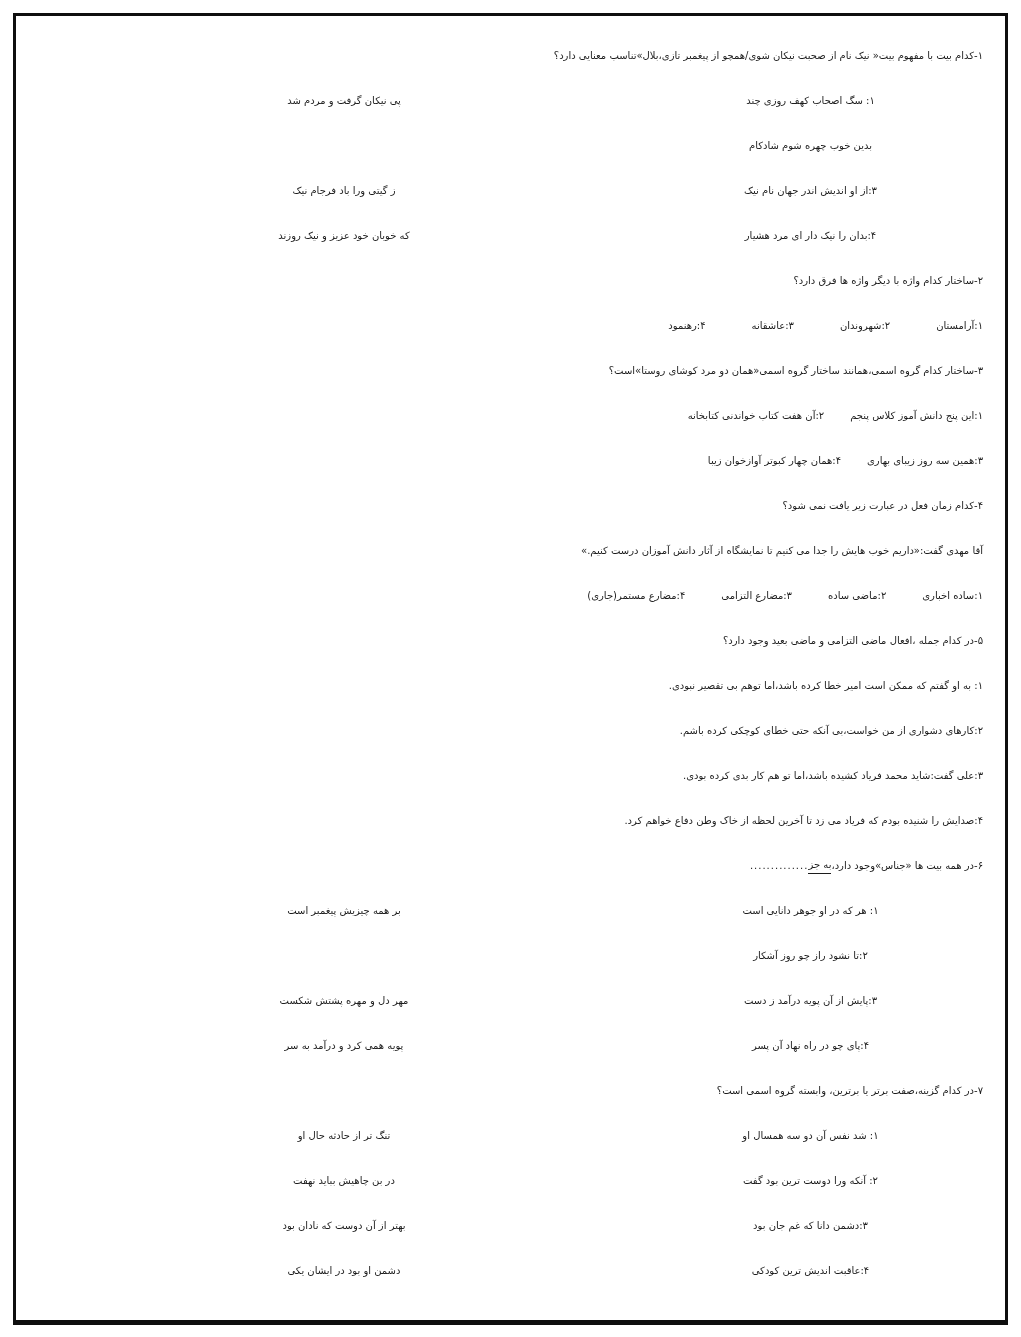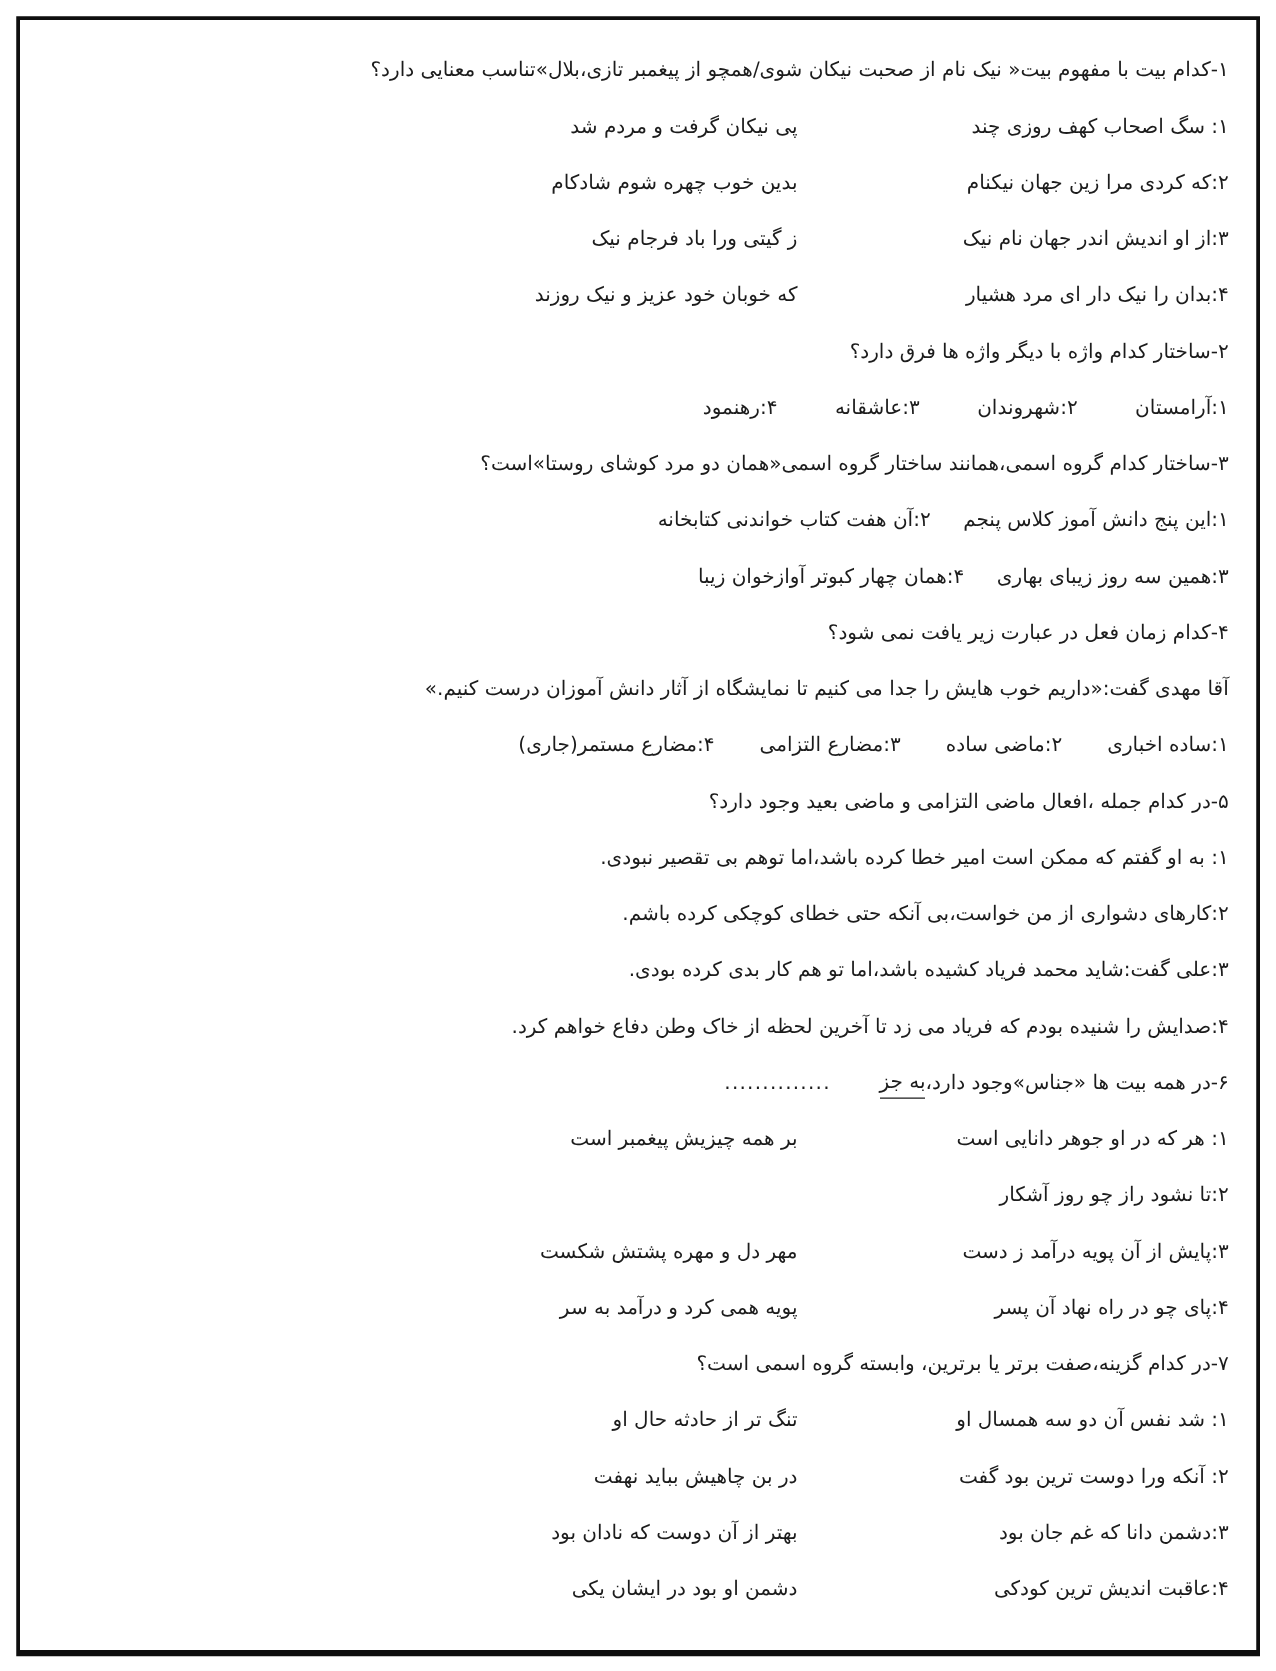--- a/index.html
+++ b/index.html
@@ -15,60 +15,58 @@
     left: 13px; top: 13px; right: 13px; bottom: 12px;
     border: 3px solid #0e0e0e;
     border-bottom-width: 5px;
     background: #ffffff;
   }
   .content {
     position: absolute;
     inset: 0;
     padding: 17px 22px 0 34px;
     direction: rtl;
-    font-size: 16px;
+    font-size: 10px;
     line-height: 1.5;
   }
   .row {
     height: 45px;
     display: flex;
     align-items: center;
     white-space: nowrap;
   }
   .row.verse {
     display: grid;
     grid-template-columns: 345px 1fr;
     align-items: center;
   }
-  .row.verse .h1, .row.verse .h2 { text-align: right; }
+  .row.verse .h1, .row.verse .h2 { text-align: center; }
   .row.opts { display: flex; gap: 46px; }
   .row.opts.gap-sm { gap: 26px; }
   .row.opts.gap-md { gap: 36px; }
   .underlined {
     border-bottom: 1.5px solid #1c1c1c;
     padding-bottom: 1px;
-    margin-left: 39px;
   }
   .dots { letter-spacing: 1px; }
 </style>
 </head>
 <body>
 
 <div class="frame">
   <div class="content">
 
     <div class="row">
         <span>۱-کدام بیت با مفهوم بیت« نیک نام از صحبت نیکان شوی/همچو از پیغمبر تازی،بلال»تناسب معنایی دارد؟</span>
       </div>
     <div class="row verse">
       <span class="h1">۱: سگ اصحاب کهف روزی چند</span>
       <span class="h2">پی نیکان گرفت و مردم شد</span>
     </div>
     <div class="row verse">
-      <span class="h1">۲:که کردی مرا زین جهان نیکنام</span>
       <span class="h2">بدین خوب چهره شوم شادکام</span>
     </div>
     <div class="row verse">
       <span class="h1">۳:از او اندیش اندر جهان نام نیک</span>
       <span class="h2">ز گیتی ورا باد فرجام نیک</span>
     </div>
     <div class="row verse">
       <span class="h1">۴:بدان را نیک دار ای مرد هشیار</span>
       <span class="h2">که خوبان خود عزیز و نیک روزند</span>
     </div>

